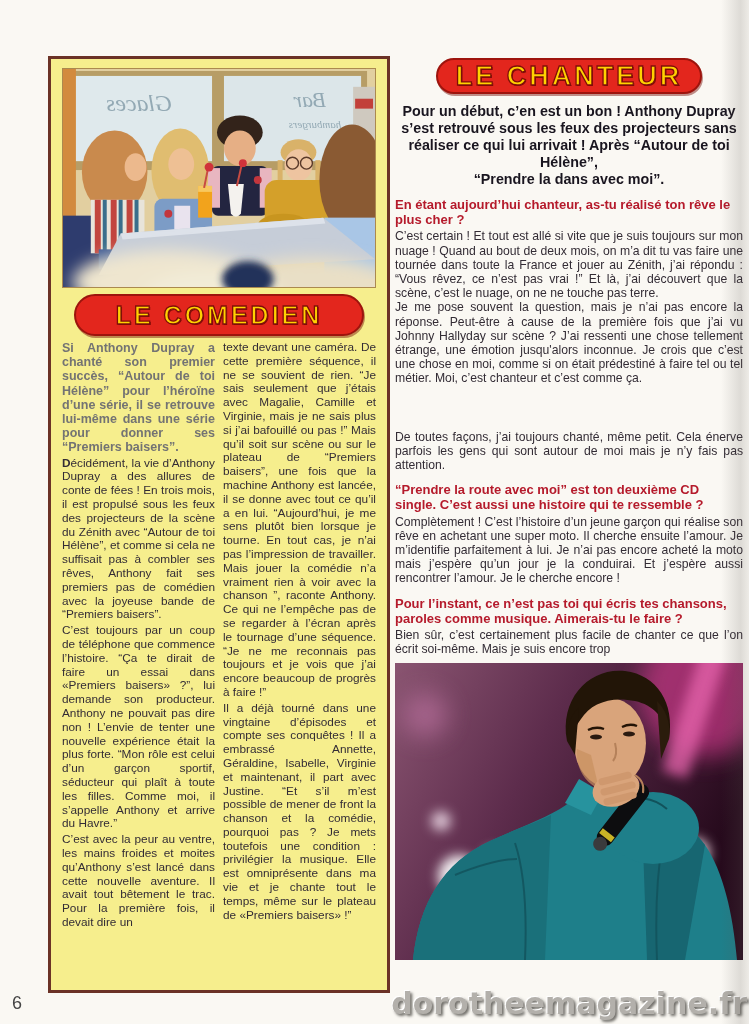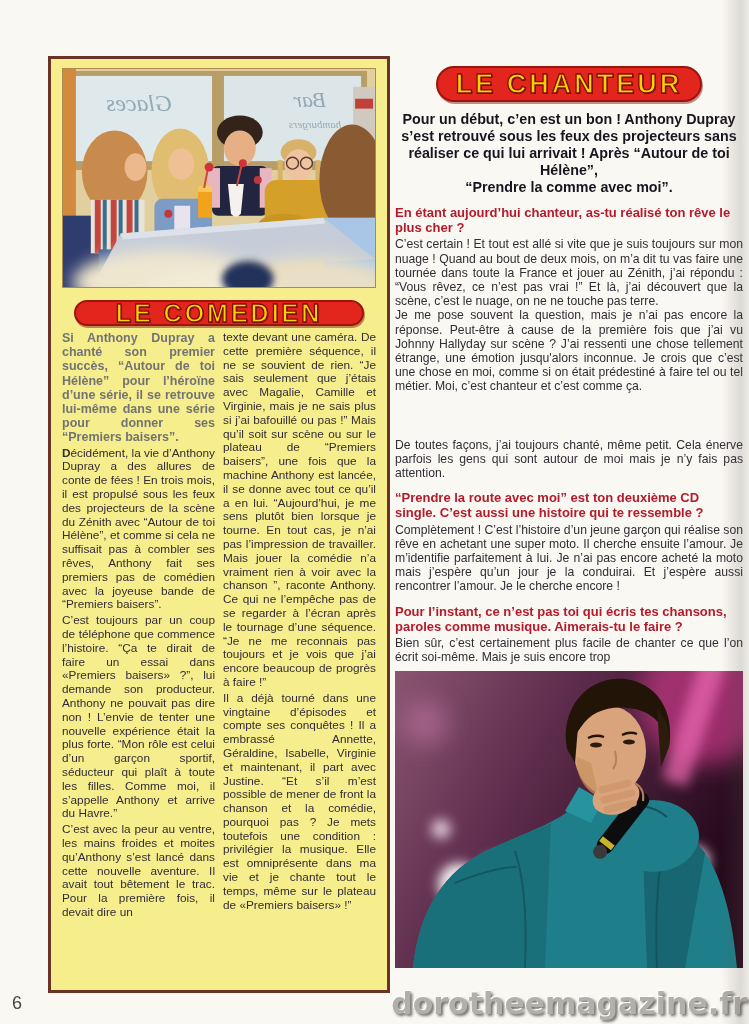--- a/index.html
+++ b/index.html
@@ -20,30 +20,30 @@
     box-shadow:1px 2px 0 rgba(120,10,5,.45);}
   .banner span{font-weight:bold;font-size:27px;letter-spacing:3px;color:var(--banner-yellow);
     -webkit-text-stroke:1.3px var(--banner-outline);
     text-shadow:1px 1px 0 var(--banner-outline);white-space:nowrap;}
 
   
   .comedien-box{position:absolute;left:48px;top:56px;width:342px;height:937px;
     background:var(--yellow-box);border:3px solid var(--box-border);padding:9px 11px;overflow:hidden;}
   .diner-photo{width:314px;height:220px;border:1px solid rgba(110,55,30,.55);display:block;}
   .diner-photo svg{display:block;width:100%;height:100%;}
-  .comedien-banner{width:290px;height:26px;margin:12px auto 5px auto;}
+  .comedien-banner{width:290px;height:42px;margin:6px auto 5px auto;}
   .comedien-banner span{font-size:25px;}
   .com-columns{display:flex;gap:8px;height:645px;overflow:hidden;}
   .com-col{flex:1;text-align:justify;color:var(--body-text);font-size:11.8px;line-height:13.8px;}
   .com-col p{margin:0 0 2px 0;}
   .com-col p.lead{font-weight:bold;color:#737373;font-size:12.5px;line-height:14.2px;}
   .com-col p.cap::first-letter{font-weight:bold;}
 
   
-  .chanteur-sec{position:absolute;left:395px;top:64px;width:348px;}
+  .chanteur-sec{position:absolute;left:395px;top:56px;width:348px;}
   .chanteur-banner{width:266px;height:36px;margin:2px auto 0 auto;}
   .intro{margin-top:9px;text-align:center;font-weight:bold;color:var(--intro-text);
     font-size:14.3px;line-height:17px;}
   .qa-columns{display:flex;gap:4px;margin-top:9px;height:461px;overflow:hidden;flex-direction:column;}
   .qa-col{flex:1;text-align:justify;color:var(--body-text);font-size:12.2px;line-height:14.2px;}
   .qa-col p.answer{margin:0;}
   .qa-col p.q-head{color:var(--question-red);font-weight:bold;font-size:13px;line-height:15.2px;
     text-align:left;margin:10px 0 2px 0;}
   .qa-col p.q-head:first-child{margin-top:0;}
   .concert-photo{display:block;width:348px;height:297px;margin-top:5px;}
@@ -178,21 +178,21 @@
 
   <section class="chanteur-sec">
     <div class="banner chanteur-banner">
       <span>LE CHANTEUR</span>
     </div>
 
     <div class="intro" id="chanteur-intro">
         <div>Pour un début, c’en est un bon ! Anthony Dupray</div>
         <div>s’est retrouvé sous les feux des projecteurs sans</div>
         <div>réaliser ce qui lui arrivait ! Après “Autour de toi Hélène”,</div>
-        <div>“Prendre la comme avec moi”.</div>
+        <div>“Prendre la dans avec moi”.</div>
       </div>
 
     <div class="qa-columns">
       <div class="qa-col" id="qa-col1">
           <p class="q-head">En étant aujourd’hui chanteur, as-tu réalisé ton rêve le plus cher ?</p>
           <p class="answer">C’est certain ! Et tout est allé si vite que je suis toujours sur mon nuage ! Quand au bout de deux mois, on m’a dit tu vas faire une tournée dans toute la France et jouer au Zénith, j’ai répondu : “Vous rêvez, ce n’est pas vrai !” Et là, j’ai découvert que la scène, c’est le nuage, on ne ne touche pas terre.</p>
           <p class="answer">Je me pose souvent la question, mais je n’ai pas encore la réponse. Peut-être à cause de la première fois que j’ai vu Johnny Hallyday sur scène ? J’ai ressenti une chose tellement étrange, une émotion jusqu'alors inconnue. Je crois que c’est une chose en moi, comme si on était prédestiné à faire tel ou tel métier. Moi, c’est chanteur et c’est comme ça.</p>
         </div>
       <div class="qa-col" id="qa-col2">
           <p class="answer">De toutes façons, j’ai toujours chanté, même petit. Cela énerve parfois les gens qui sont autour de moi mais je n’y fais pas attention.</p>

